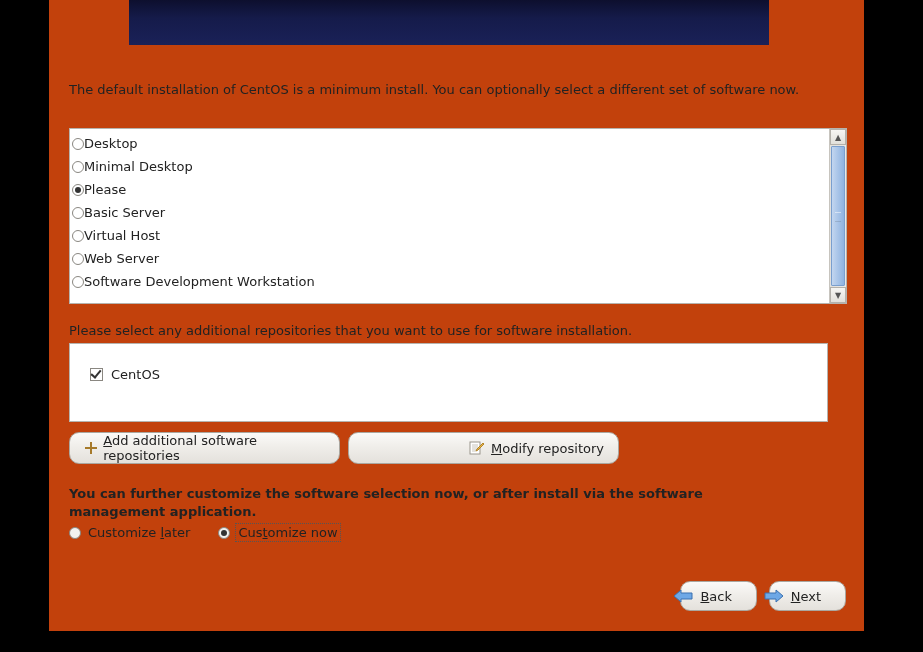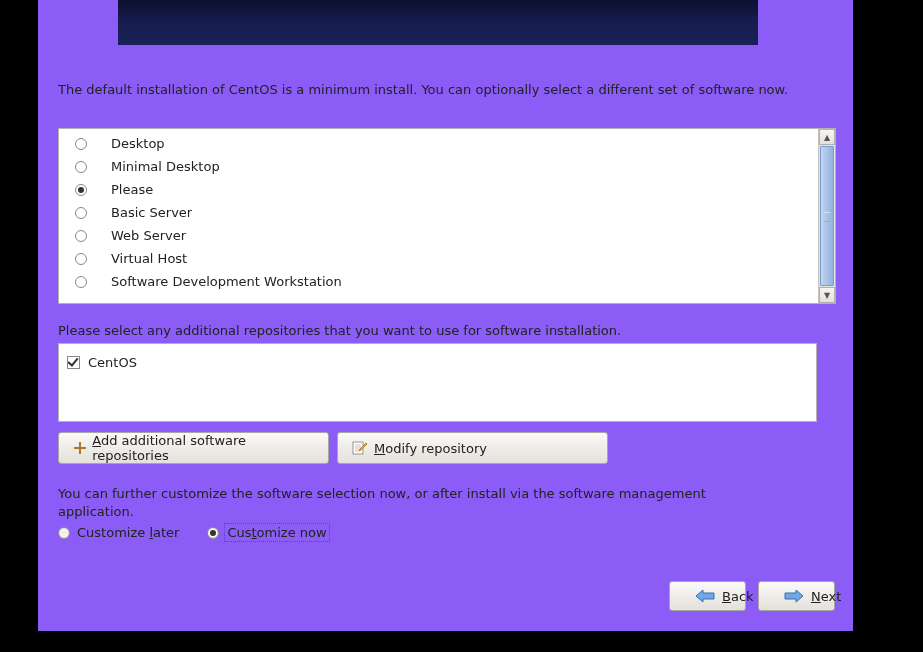--- a/index.html
+++ b/index.html
@@ -7,25 +7,25 @@
       background: #000;
       width: 923px;
       height: 652px;
       font-family: "DejaVu Sans", "Liberation Sans", Arial, sans-serif;
       font-size: 13px;
       color: #222;
       overflow: hidden;
     }
     .window {
       position: absolute;
-      left: 38px;
+      left: 49px;
       top: 0;
       width: 815px;
       height: 631px;
-      background: #8b5cf6;
+      background: #c2410c;
     }
     .banner {
       position: absolute;
       left: 80px;
       top: 0;
       width: 640px;
       height: 45px;
       background: linear-gradient(to bottom, #0d0f2e 0%, #151b4a 40%, #1a2158 100%);
     }
     .intro {
@@ -47,22 +47,22 @@
     }
     .listbox {
       flex: 1;
       overflow: hidden;
       padding: 3px 0;
     }
     .li-row {
       display: flex;
       align-items: center;
       height: 23px;
-      padding-left: 16px;
-      gap: 24px;
+      padding-left: 2px;
+      gap: 0;
     }
     .radio {
       width: 12px; height: 12px;
       border: 1px solid #8a8781;
       border-radius: 50%;
       background: #fff;
       position: relative;
       flex-shrink: 0;
     }
     .radio.sel::after {
@@ -125,21 +125,21 @@
     .repo-label {
       position: absolute;
       left: 20px; top: 323px;
     }
     .repobox {
       position: absolute;
       left: 20px; top: 343px;
       width: 759px; height: 79px;
       background: #fff;
       border: 1px solid #b6b3ae;
-      padding: 8px;
+      padding: 20px;
     }
     .cb-row { display: flex; align-items: center; gap: 8px; height: 20px; }
     .checkbox {
       width: 13px; height: 13px;
       border: 1px solid #8a8781;
       background: #fff;
       position: relative;
       flex-shrink: 0;
     }
     .checkbox.chk::after {
@@ -153,22 +153,22 @@
     }
     .btnrow {
       position: absolute;
       left: 20px; top: 432px;
       display: flex; gap: 8px;
     }
     .btn {
       height: 32px;
       background: linear-gradient(to bottom, #fbfaf8 0%, #f0eeea 45%, #e4e1dc 100%);
       border: 1px solid #aaa7a0;
-      border-radius: 3px;
-      display: flex; align-items: center; justify-content: flex-start;
+      border-radius: 10px;
+      display: flex; align-items: center; justify-content: flex-end;
       gap: 6px;
       padding: 0 14px;
       cursor: pointer;
       font-size: 13px;
       color: #222;
     }
     .btn.w1 { width: 271px; }
     .btn.w2 { width: 271px; }
     .btn.nav { width: 77px; height: 30px; padding: 0 24px; }
     .plus-icon {
@@ -182,20 +182,21 @@
     .edit-icon {
       width: 16px; height: 16px; position: relative;
     }
     .edit-icon svg { width: 16px; height: 16px; }
     .u { text-decoration: underline; }
     .custom-text {
       position: absolute;
       left: 20px; top: 485px;
       width: 700px;
       line-height: 1.35;
+      font-weight: bold;
     }
     .custom-radios {
       position: absolute;
       left: 20px; top: 525px;
       display: flex; align-items: center; gap: 28px;
     }
     .rlabel { display: inline-flex; align-items: center; gap: 7px; }
     .dotted-focus {
       outline: 1px dotted #555;
       outline-offset: 1px;
@@ -232,25 +233,25 @@
         <div class="li-row">
           <span class="radio sel"></span>
           <span>Please</span>
         </div>
         <div class="li-row">
           <span class="radio"></span>
           <span>Basic Server</span>
         </div>
         <div class="li-row">
           <span class="radio"></span>
+          <span>Virtual Host</span>
+        </div>
+        <div class="li-row">
+          <span class="radio"></span>
           <span>Web Server</span>
-        </div>
-        <div class="li-row">
-          <span class="radio"></span>
-          <span>Virtual Host</span>
         </div>
         <div class="li-row">
           <span class="radio"></span>
           <span>Software Development Workstation</span>
         </div>
       </div>
     <div class="scrollbar">
       <div class="sb-btn up">▲</div>
       <div class="sb-thumb"></div>
       <div class="sb-btn down">▼</div>

